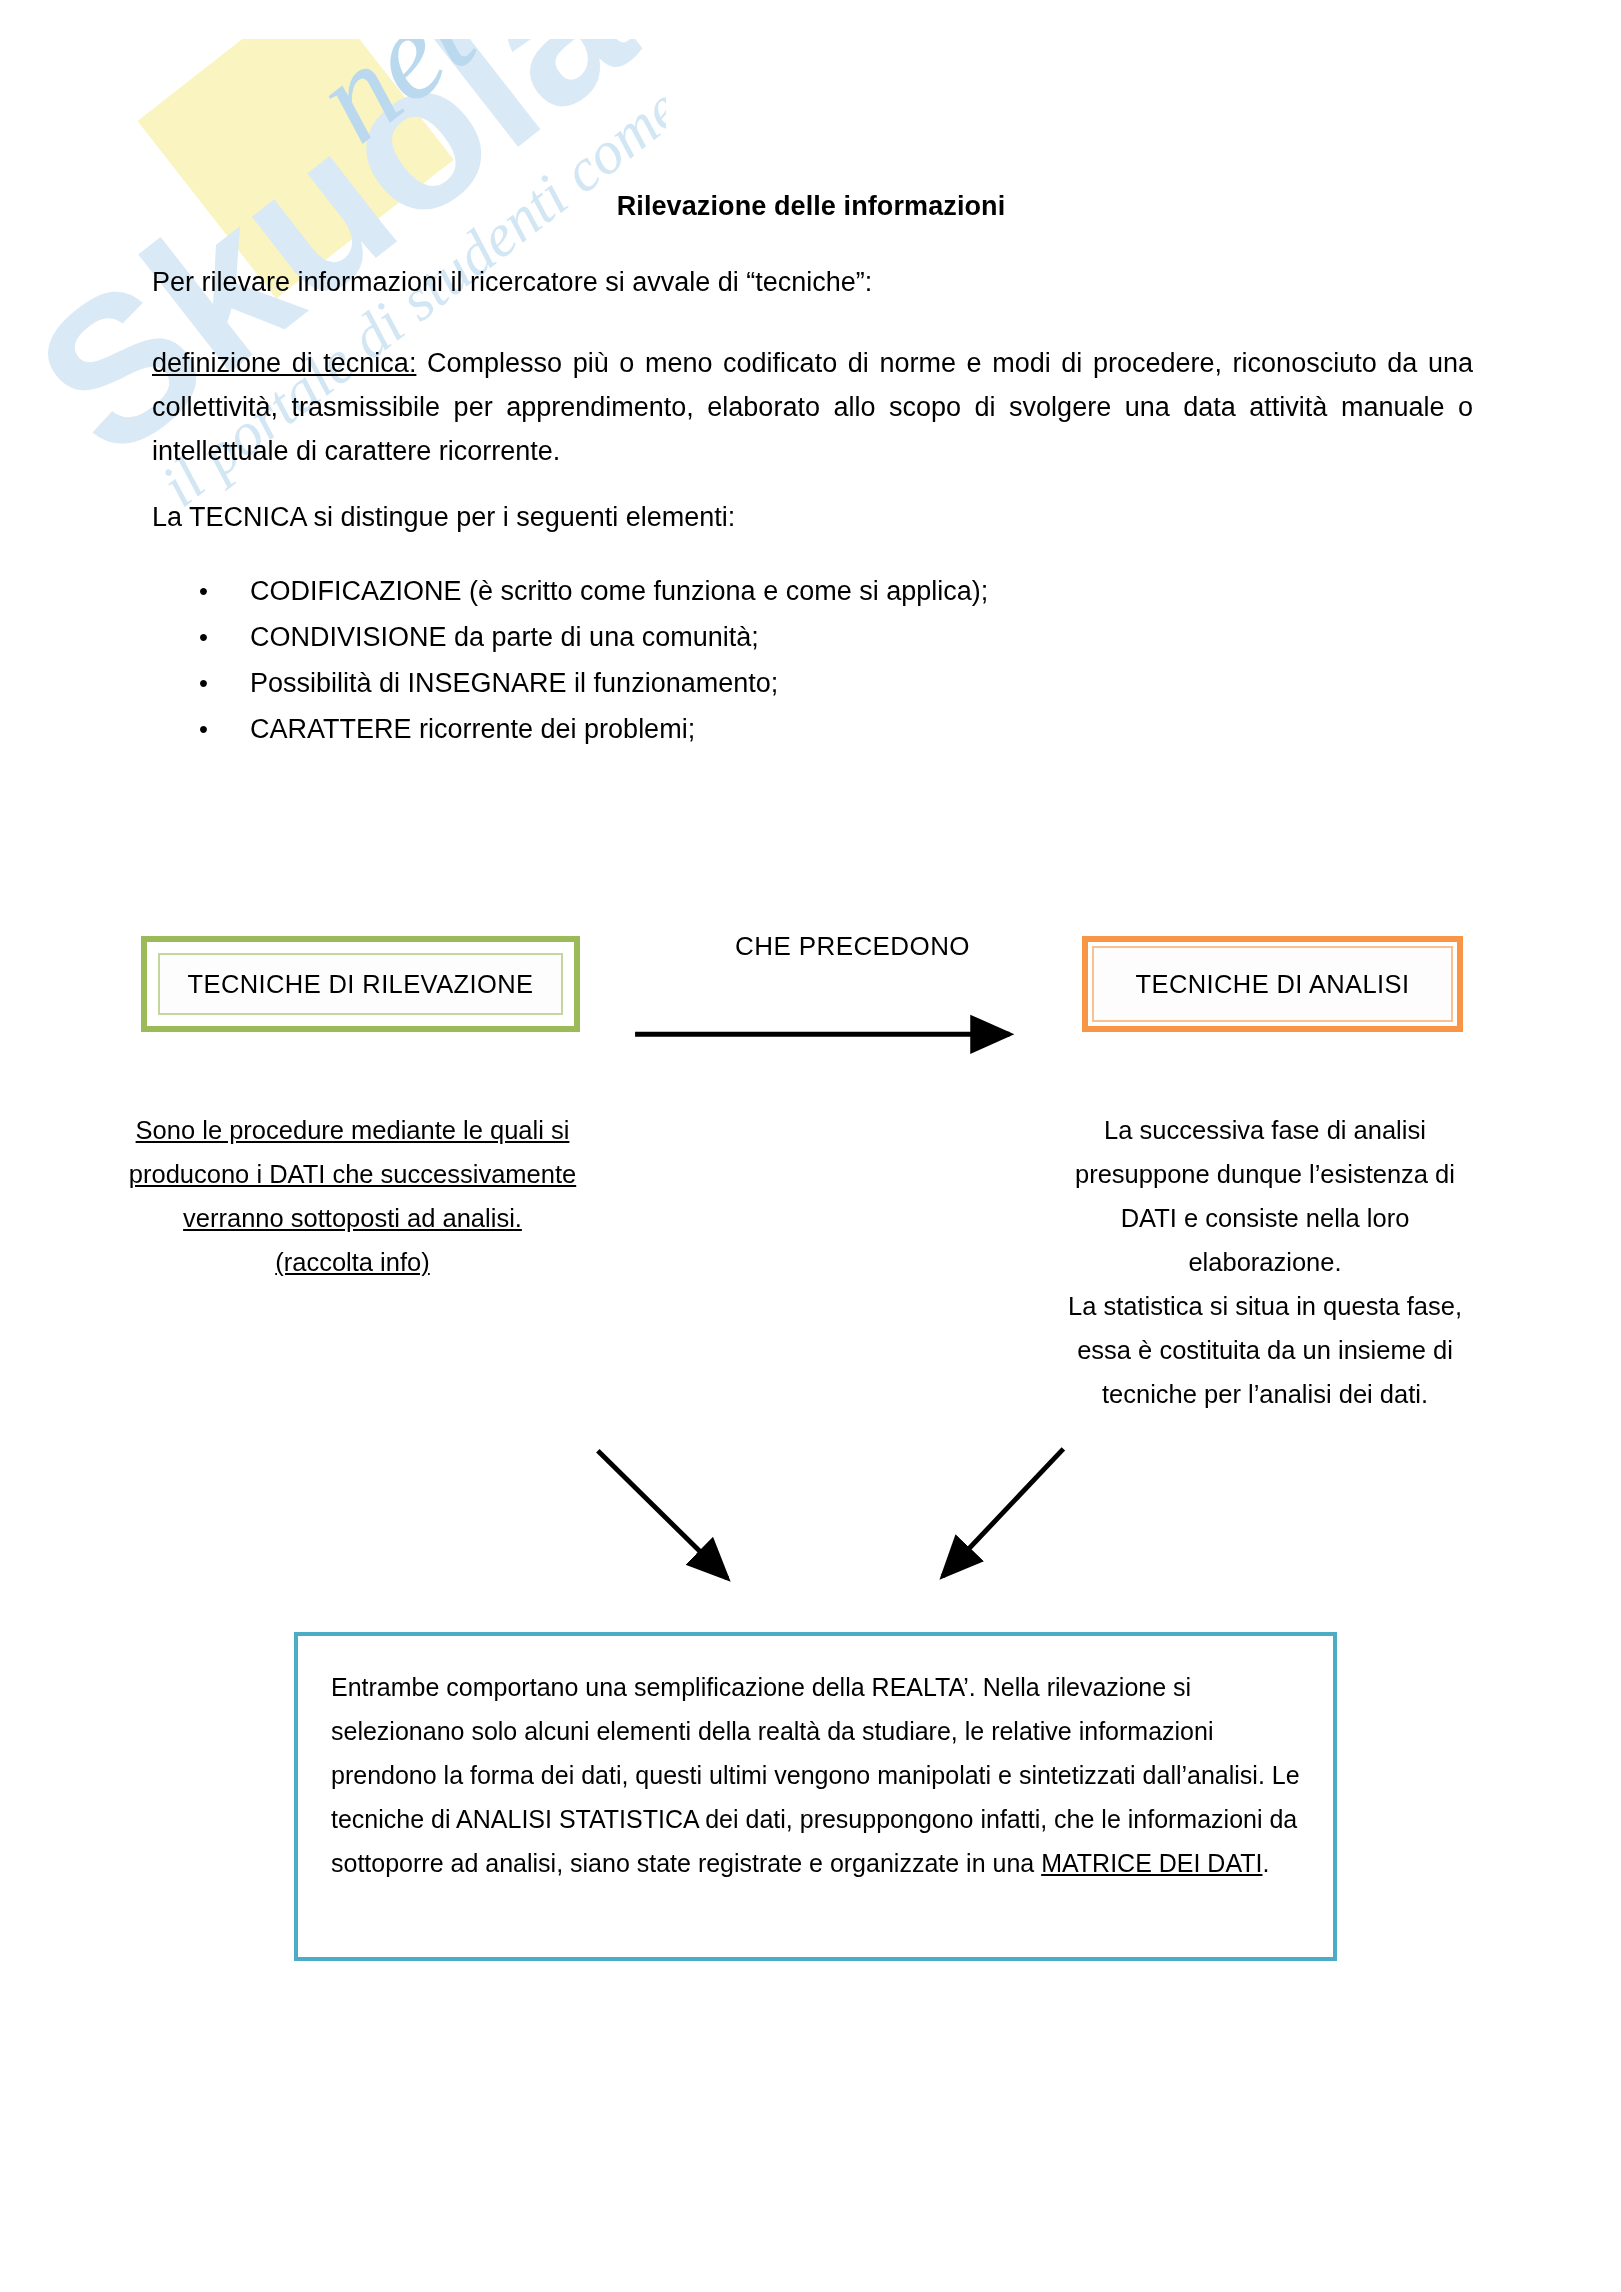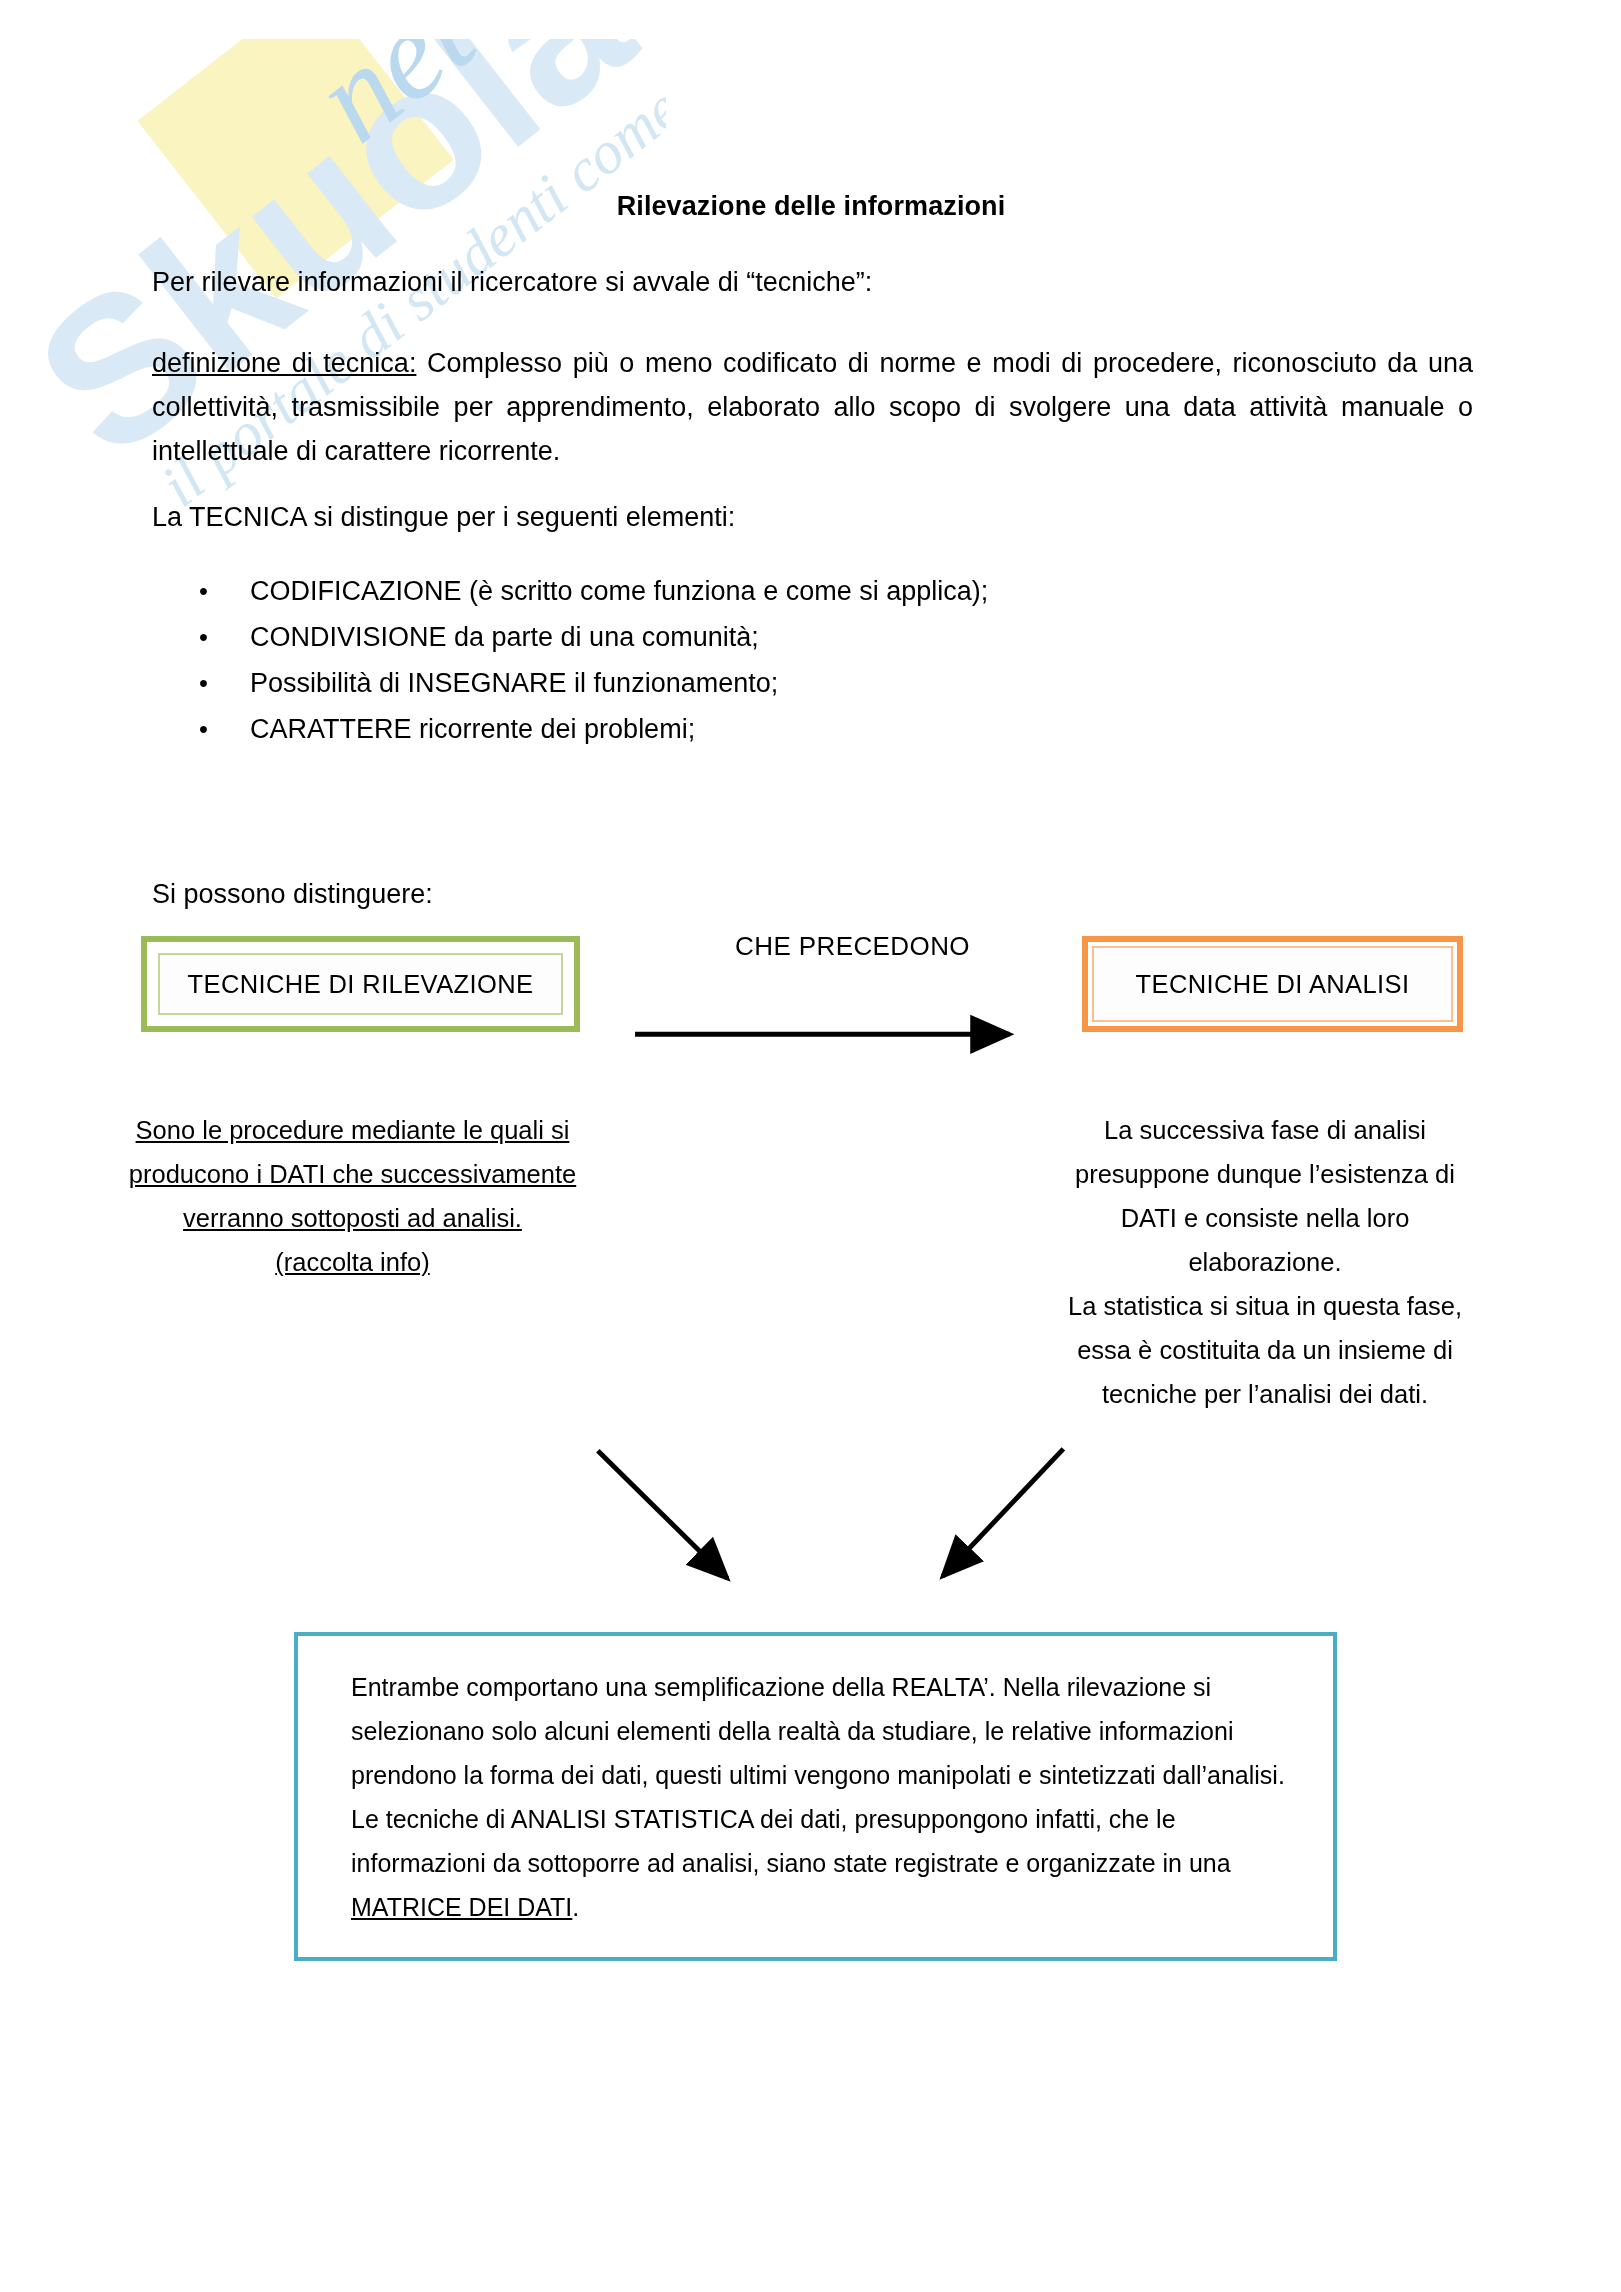--- a/index.html
+++ b/index.html
@@ -145,21 +145,20 @@
     border: 4.9px solid #4BACC6;
     padding: 0;
     display: block;
   }
   .box-bottom .bottom-text {
     box-sizing: border-box;
     padding: 29px 33px 9.8px 33px;
     font-size: 25px;
     line-height: 44px;
     text-align: left;
-    margin-left: 20px;
   }
 
   .che-precedono {
     position: absolute;
     left: 686px;
     top: 931px;
     width: 333px;
     text-align: center;
     font-size: 26px;
     letter-spacing: 0.4px;
@@ -232,21 +231,20 @@
 
     <div class="para justify p-def"><span class="underline">definizione di tecnica:</span><span> Complesso più o meno codificato di norme e modi di procedere, riconosciuto da una collettività, trasmissibile per apprendimento, elaborato allo scopo di svolgere una data attività manuale o intellettuale di carattere ricorrente.</span></div>
 
     <ul class="bullets">
       <li>CODIFICAZIONE (è scritto come funziona e come si applica);</li>
       <li>CONDIVISIONE da parte di una comunità;</li>
       <li>Possibilità di INSEGNARE il funzionamento;</li>
       <li>CARATTERE ricorrente dei problemi;</li>
     </ul>
 
-    <div class="para p-dist">Si possono distinguere:</div>
 
     <div class="box box-rilevazione">
       <div class="inner">TECNICHE DI RILEVAZIONE</div>
     </div>
 
     <div class="che-precedono">CHE PRECEDONO</div>
 
     <div class="box box-analisi">
       <div class="inner">TECNICHE DI ANALISI</div>
     </div>

